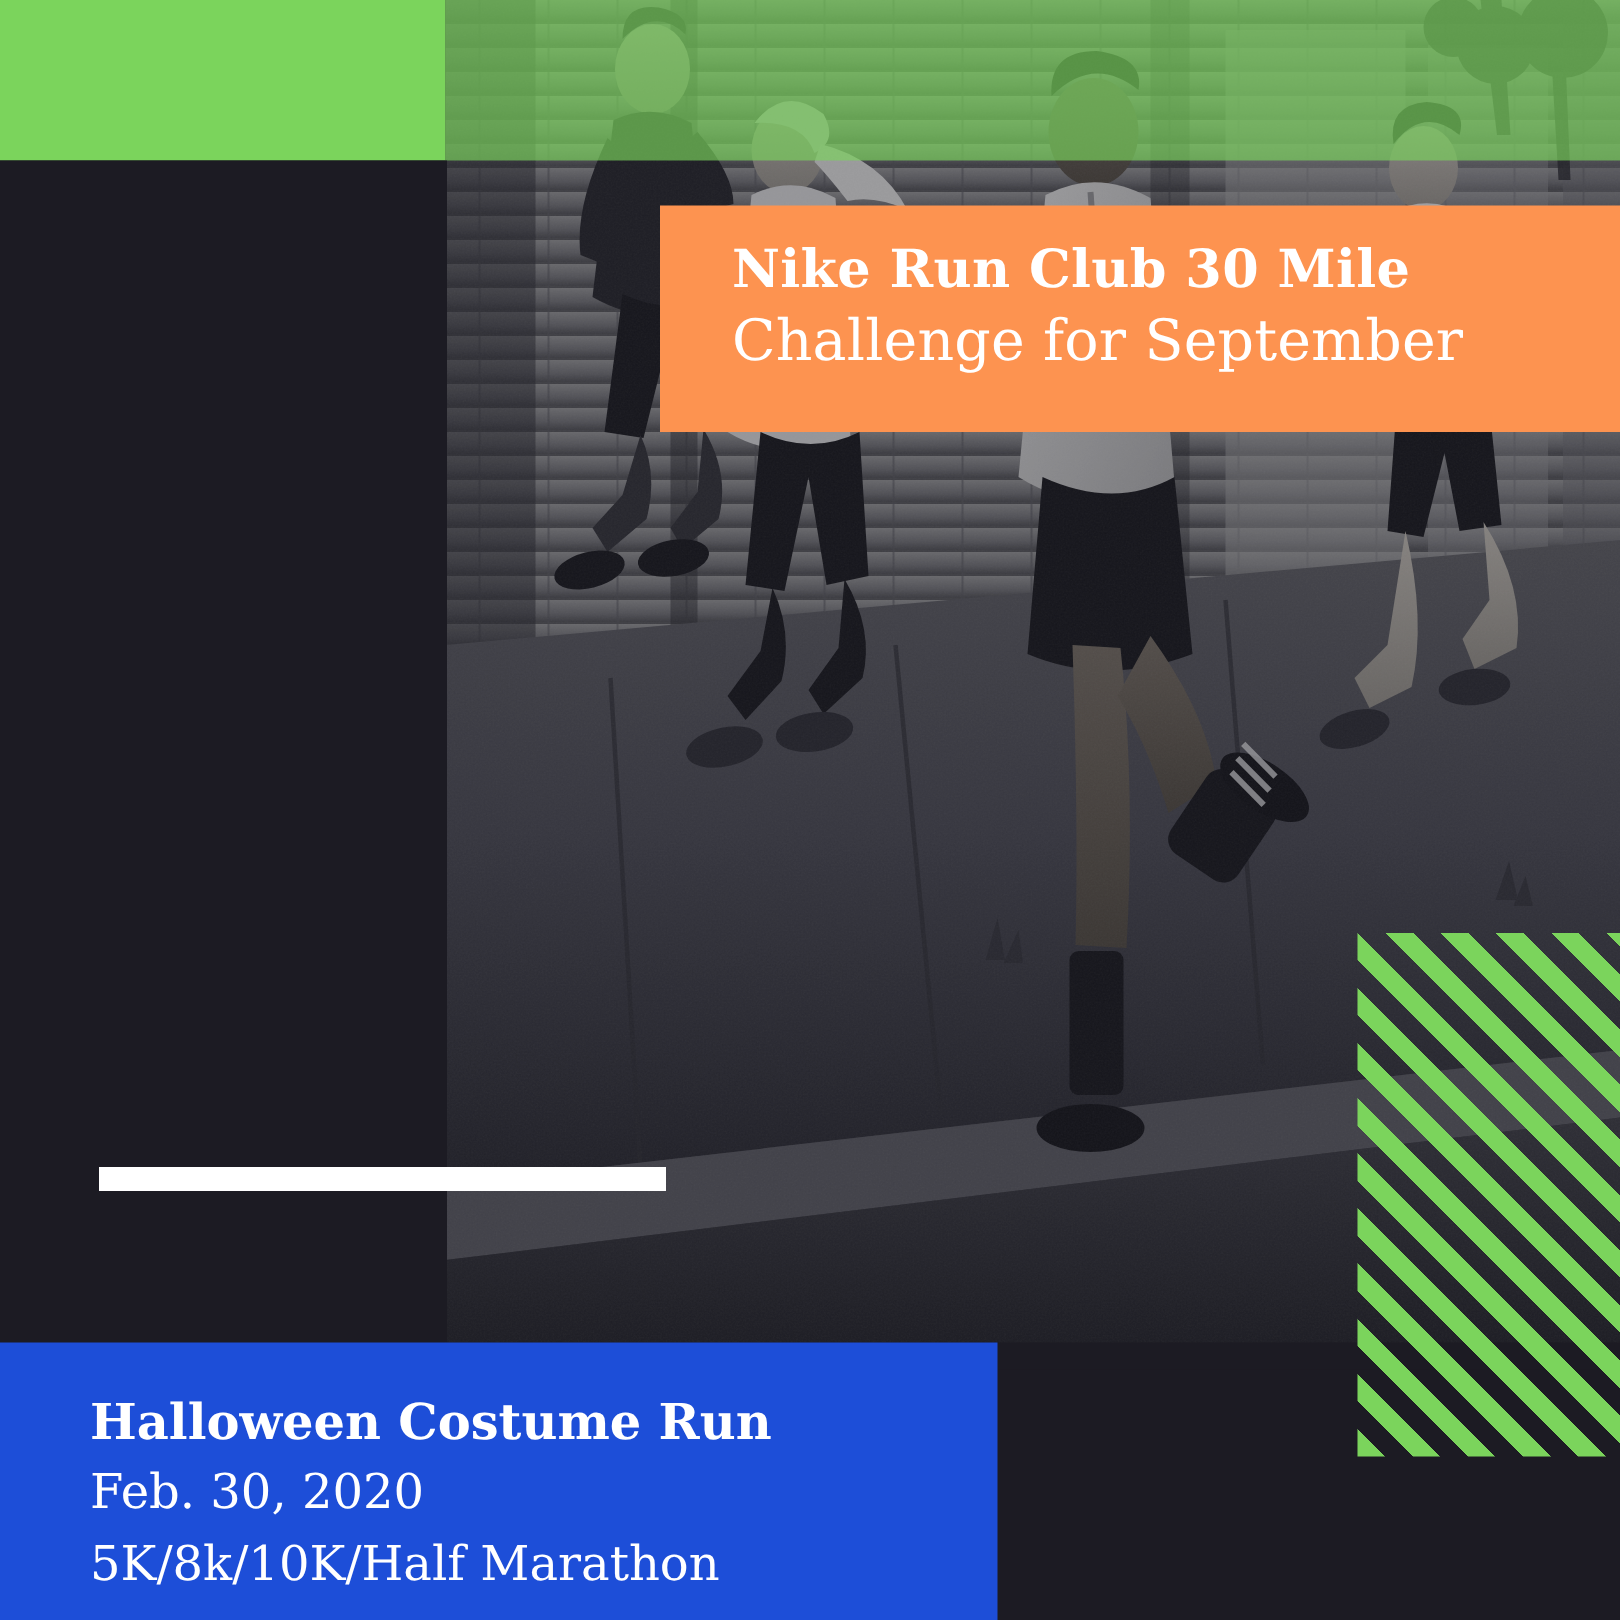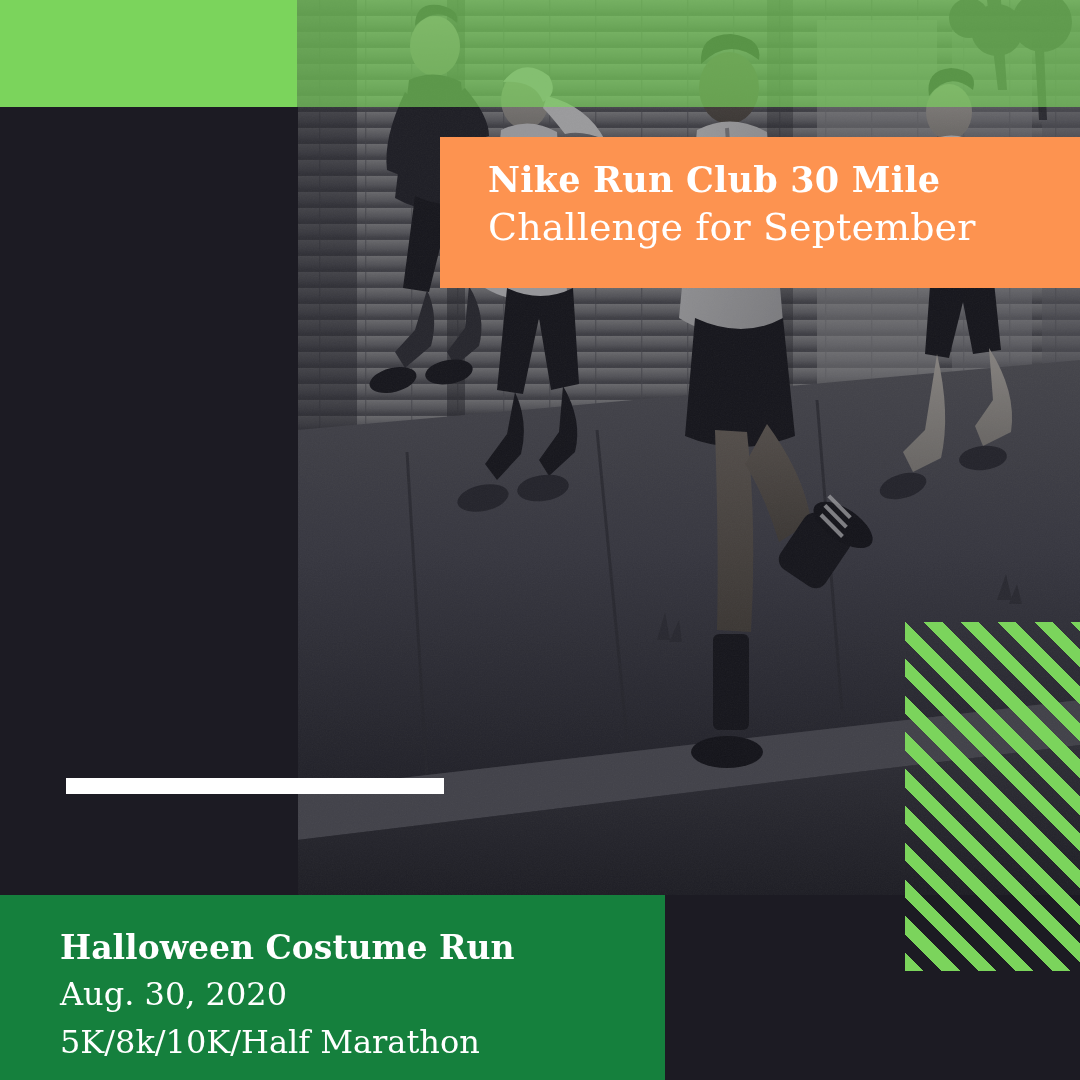--- a/index.html
+++ b/index.html
@@ -155,21 +155,21 @@
     );
   }
 
   
   .orange-bottom {
     position: absolute;
     left: 0;
     top: 895px;
     width: 665px;
     height: 185px;
-    background: #15803d;
+    background: #1d4ed8;
     box-sizing: border-box;
     padding: 32px 0 0 60px;
   }
   .ob-line1 {
     font-family: "DejaVu Serif", serif;
     font-weight: bold;
     font-size: 33px;
     color: #ffffff;
     line-height: 1.25;
     white-space: nowrap;
@@ -361,17 +361,17 @@
 
   <div class="orange-banner">
     <div class="banner-line1">Nike Run Club 30 Mile</div>
     <div class="banner-line2">Challenge for September</div>
   </div>
 
   <div class="title-rule"></div>
 
   <div class="orange-bottom">
     <div class="ob-line1">Halloween Costume Run</div>
-    <div class="ob-line2">Aug. 30, 2020</div>
+    <div class="ob-line2">Feb. 30, 2020</div>
     <div class="ob-line3">5K/8k/10K/Half Marathon</div>
   </div>
 
 </div>
 
 </body></html>

